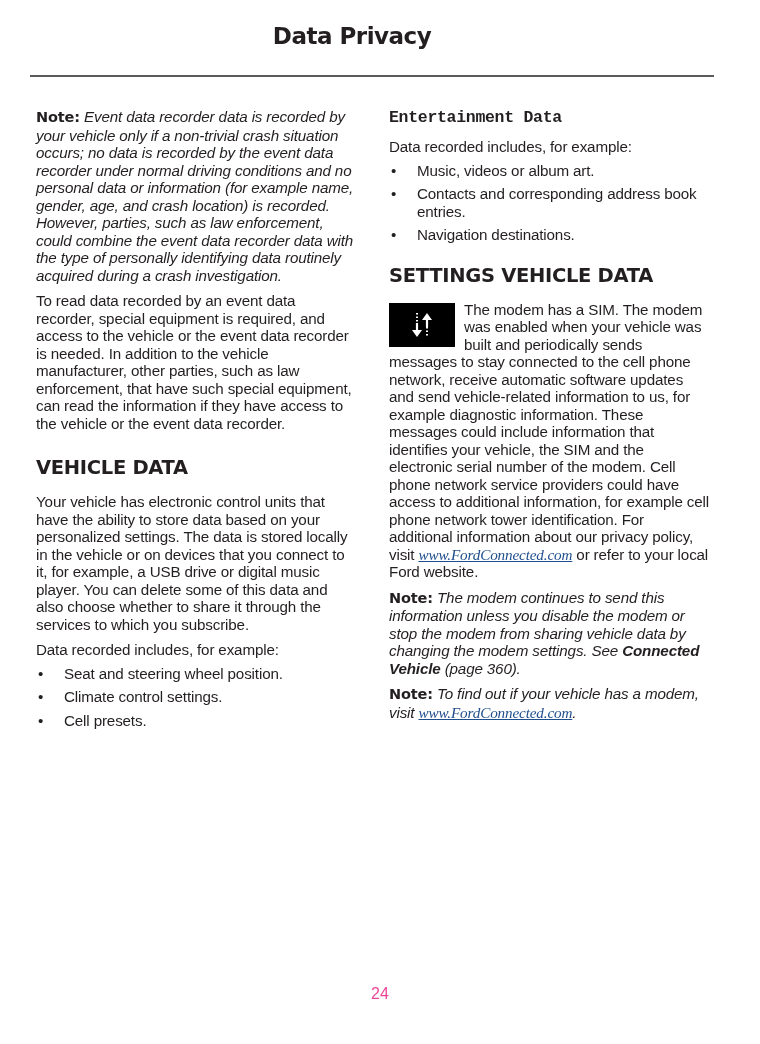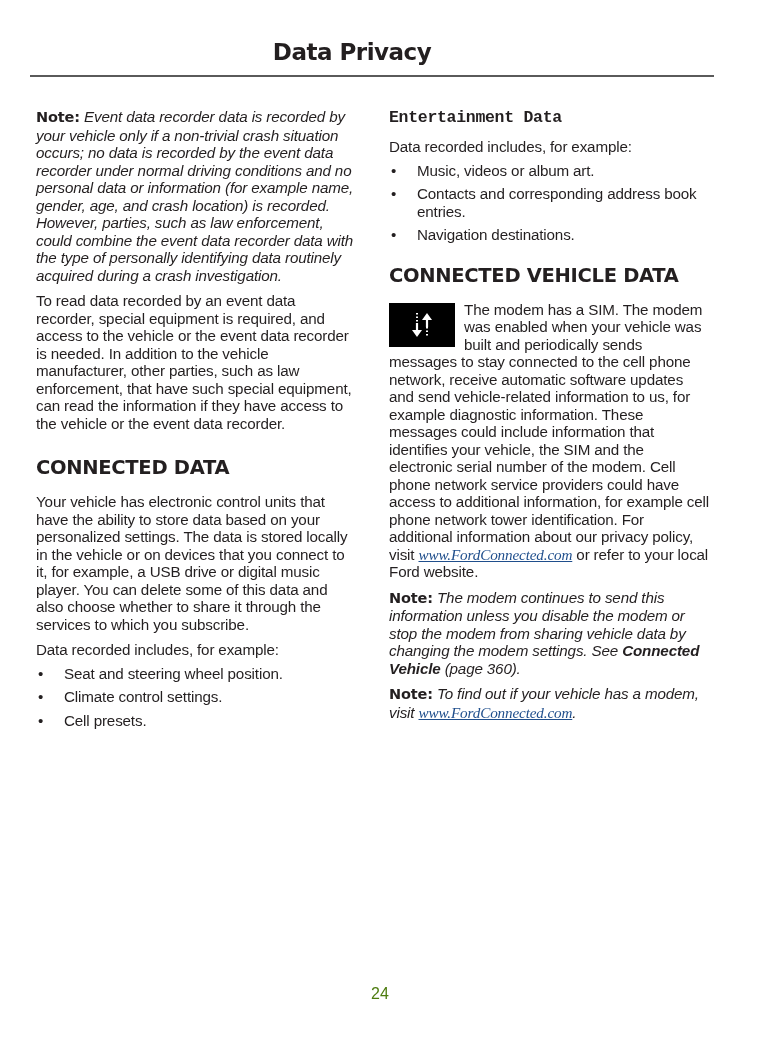--- a/index.html
+++ b/index.html
@@ -1,18 +1,18 @@
 <!DOCTYPE html>
 <html><head>
 <meta charset="utf-8">
 <style>
   html, body { margin: 0; padding: 0; background: #ffffff; }
   body { width: 760px; height: 1044px; position: relative; overflow: hidden;
          font-family: "Liberation Sans", "DejaVu Sans", sans-serif; color: #231f20; }
-  .page-title { position: absolute; left: 0; width: 704px; top: 36px; text-align: center;
+  .page-title { position: absolute; left: 0; width: 704px; top: 20px; text-align: center;
                 font-family: "DejaVu Sans", sans-serif; font-weight: bold; font-size: 23px;
                 letter-spacing: -0.5px; color: #231f20; line-height: 32px; }
   .header-rule { position: absolute; left: 30px; top: 75px; width: 684px; height: 2px; background: #5a5a5a; }
   .col { position: absolute; top: 108px; width: 322px; font-size: 15.2px; line-height: 17.5px; letter-spacing: -0.15px; }
   .col-left { left: 36px; }
   .col-right { left: 389px; width: 322px; }
   p { margin: 0 0 8px 0; }
   .note-label { font-family: "DejaVu Sans", sans-serif; font-weight: bold; font-style: normal; font-size: 14.5px; }
   .note-text { font-style: italic; }
   .xref { font-style: italic; font-weight: bold; }
@@ -20,55 +20,55 @@
         letter-spacing: -0.3px; margin: 24px 0 13px 0; }
   .h2 { font-family: Liberation Mono, monospace; font-weight: bold; font-size: 16.5px; line-height: 20px;
         letter-spacing: -0.3px; margin: 10px 0 10px 0; }
   ul.bullets { list-style: none; margin: 0 0 8px 0; padding: 0; }
   ul.bullets li { position: relative; padding-left: 28px; margin-bottom: 6px; }
   ul.bullets li .dot { position: absolute; left: 2px; top: 0; }
   a.link { color: #1f4e8c; text-decoration: underline; font-style: italic; font-family: Liberation Serif, serif; }
   .icon-box { float: left; width: 66px; height: 44px; background: #000; margin: 2px 9px 2px 0;
               display: flex; align-items: center; justify-content: center; }
   .page-number { position: absolute; top: 985px; left: 0; width: 760px; text-align: center;
-                 font-size: 16px; color: #4d7c0f; }
+                 font-size: 16px; color: #ec4899; }
 </style>
 </head>
 <body>
 
 <div class="page-title">Data Privacy</div>
 <div class="header-rule"></div>
 
 <div class="col col-left">
   <p>
     <span class="note-label">Note:</span><span class="note-text"> Event data recorder data is recorded by your vehicle only if a non-trivial crash situation occurs; no data is recorded by the event data recorder under normal driving conditions and no personal data or information (for example name, gender, age, and crash location) is recorded. However, parties, such as law enforcement, could combine the event data recorder data with the type of personally identifying data routinely acquired during a crash investigation.</span>
   </p>
   <p>To read data recorded by an event data recorder, special equipment is required, and access to the vehicle or the event data recorder is needed. In addition to the vehicle manufacturer, other parties, such as law enforcement, that have such special equipment, can read the information if they have access to the vehicle or the event data recorder.</p>
 
-  <div class="h1">CONNECTED DATA</div>
+  <div class="h1">VEHICLE DATA</div>
   <p>Your vehicle has electronic control units that have the ability to store data based on your personalized settings. The data is stored locally in the vehicle or on devices that you connect to it, for example, a USB drive or digital music player. You can delete some of this data and also choose whether to share it through the services to which you subscribe.</p>
 
   <p style="margin-bottom:6px;">Data recorded includes, for example:</p>
   <ul class="bullets">
     <li><span class="dot">•</span><span>Seat and steering wheel position.</span></li>
     <li><span class="dot">•</span><span>Climate control settings.</span></li>
     <li><span class="dot">•</span><span>Cell presets.</span></li>
   </ul>
 </div>
 
 <div class="col col-right">
   <div class="h2" style="margin-top:0;">Entertainment Data</div>
   <p style="margin-bottom:6px;">Data recorded includes, for example:</p>
   <ul class="bullets">
     <li><span class="dot">•</span><span>Music, videos or album art.</span></li>
     <li><span class="dot">•</span><span>Contacts and corresponding address book entries.</span></li>
     <li><span class="dot">•</span><span>Navigation destinations.</span></li>
   </ul>
 
-  <div class="h1" style="margin-top:20px;">CONNECTED VEHICLE DATA</div>
+  <div class="h1" style="margin-top:20px;">SETTINGS VEHICLE DATA</div>
 
   <p>
     <span class="icon-box">
       <svg width="30" height="30" viewBox="0 0 30 30">
 
         <line x1="10" y1="3" x2="10" y2="13" stroke="#fff" stroke-width="2" stroke-dasharray="1.5,2"></line>
         <line x1="10" y1="13" x2="10" y2="22" stroke="#fff" stroke-width="2.2"></line>
         <polygon points="5,20 15,20 10,27" fill="#fff"></polygon>
 
         <polygon points="15,10 25,10 20,3" fill="#fff"></polygon>

